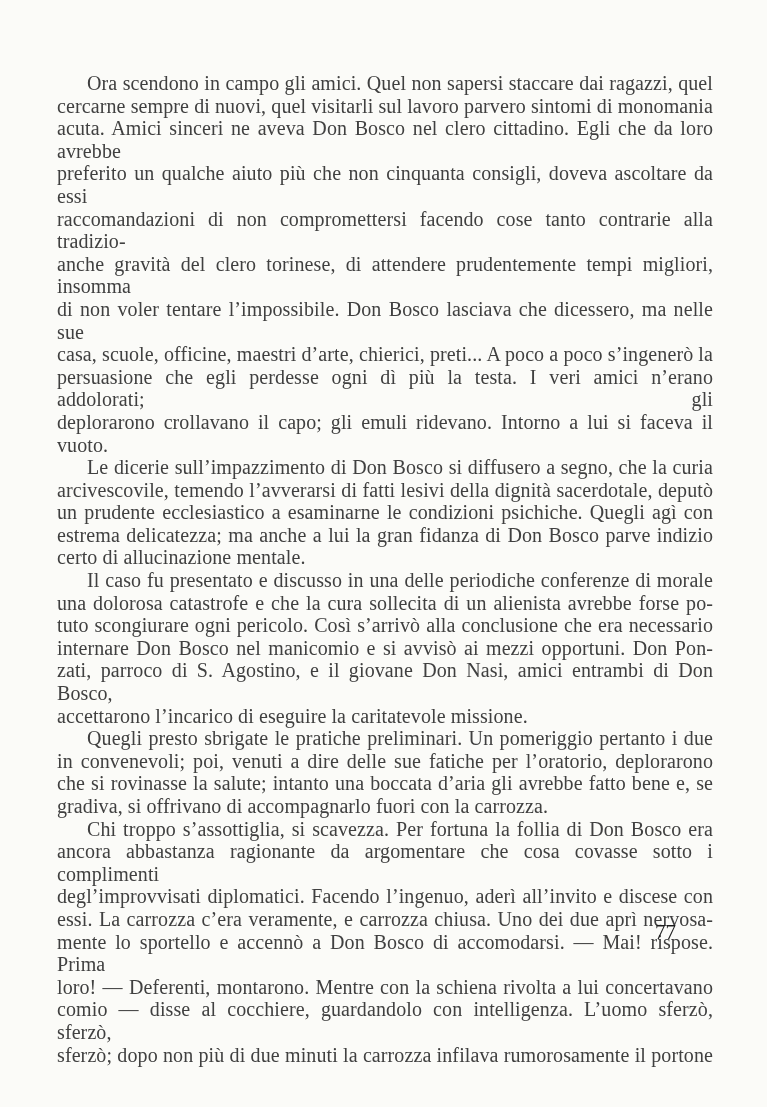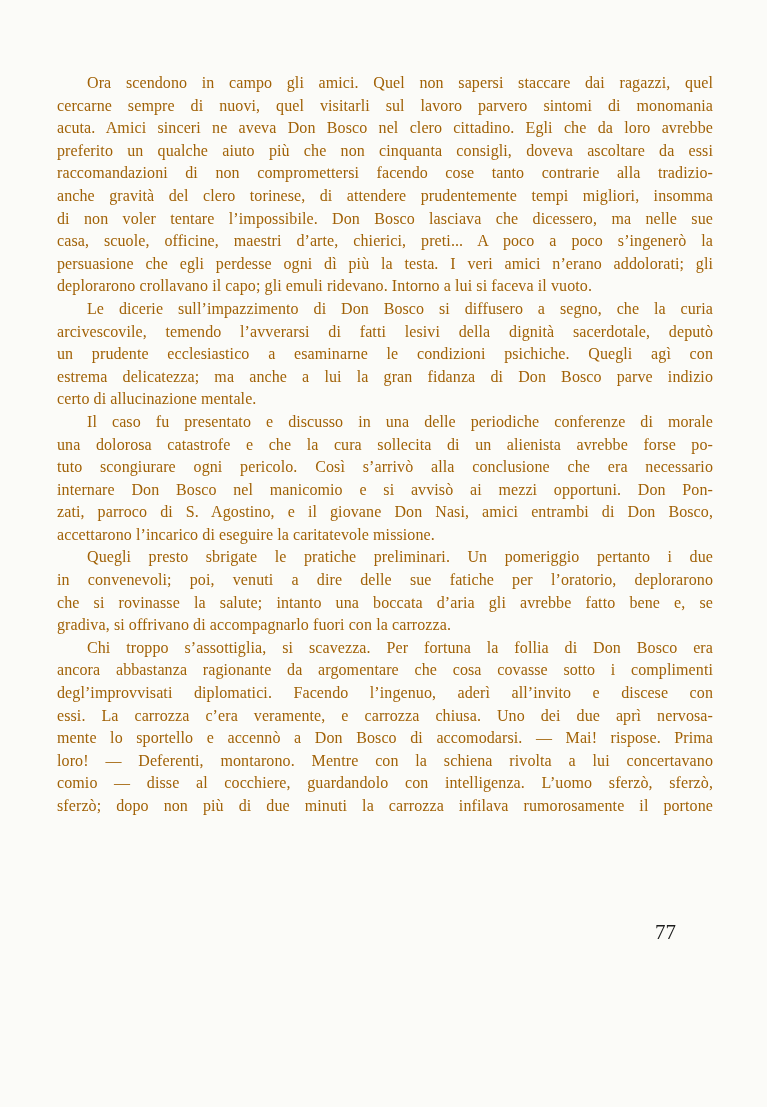--- a/index.html
+++ b/index.html
@@ -12,22 +12,22 @@
     height: 1107px;
     background: #fbfbf8;
     overflow: hidden;
     font-family: "Liberation Serif", "DejaVu Serif", serif;
   }
   .text-block {
     position: absolute;
     left: 57px;
     top: 72px;
     width: 656px;
-    color: #a16207;
-    font-size: 16px;
+    color: #404040;
+    font-size: 20px;
     line-height: 22.6px;
   }
   .paragraph {
     margin: 0;
     padding: 0;
   }
   .line {
     text-align: justify;
     text-align-last: justify;
     white-space: normal;

